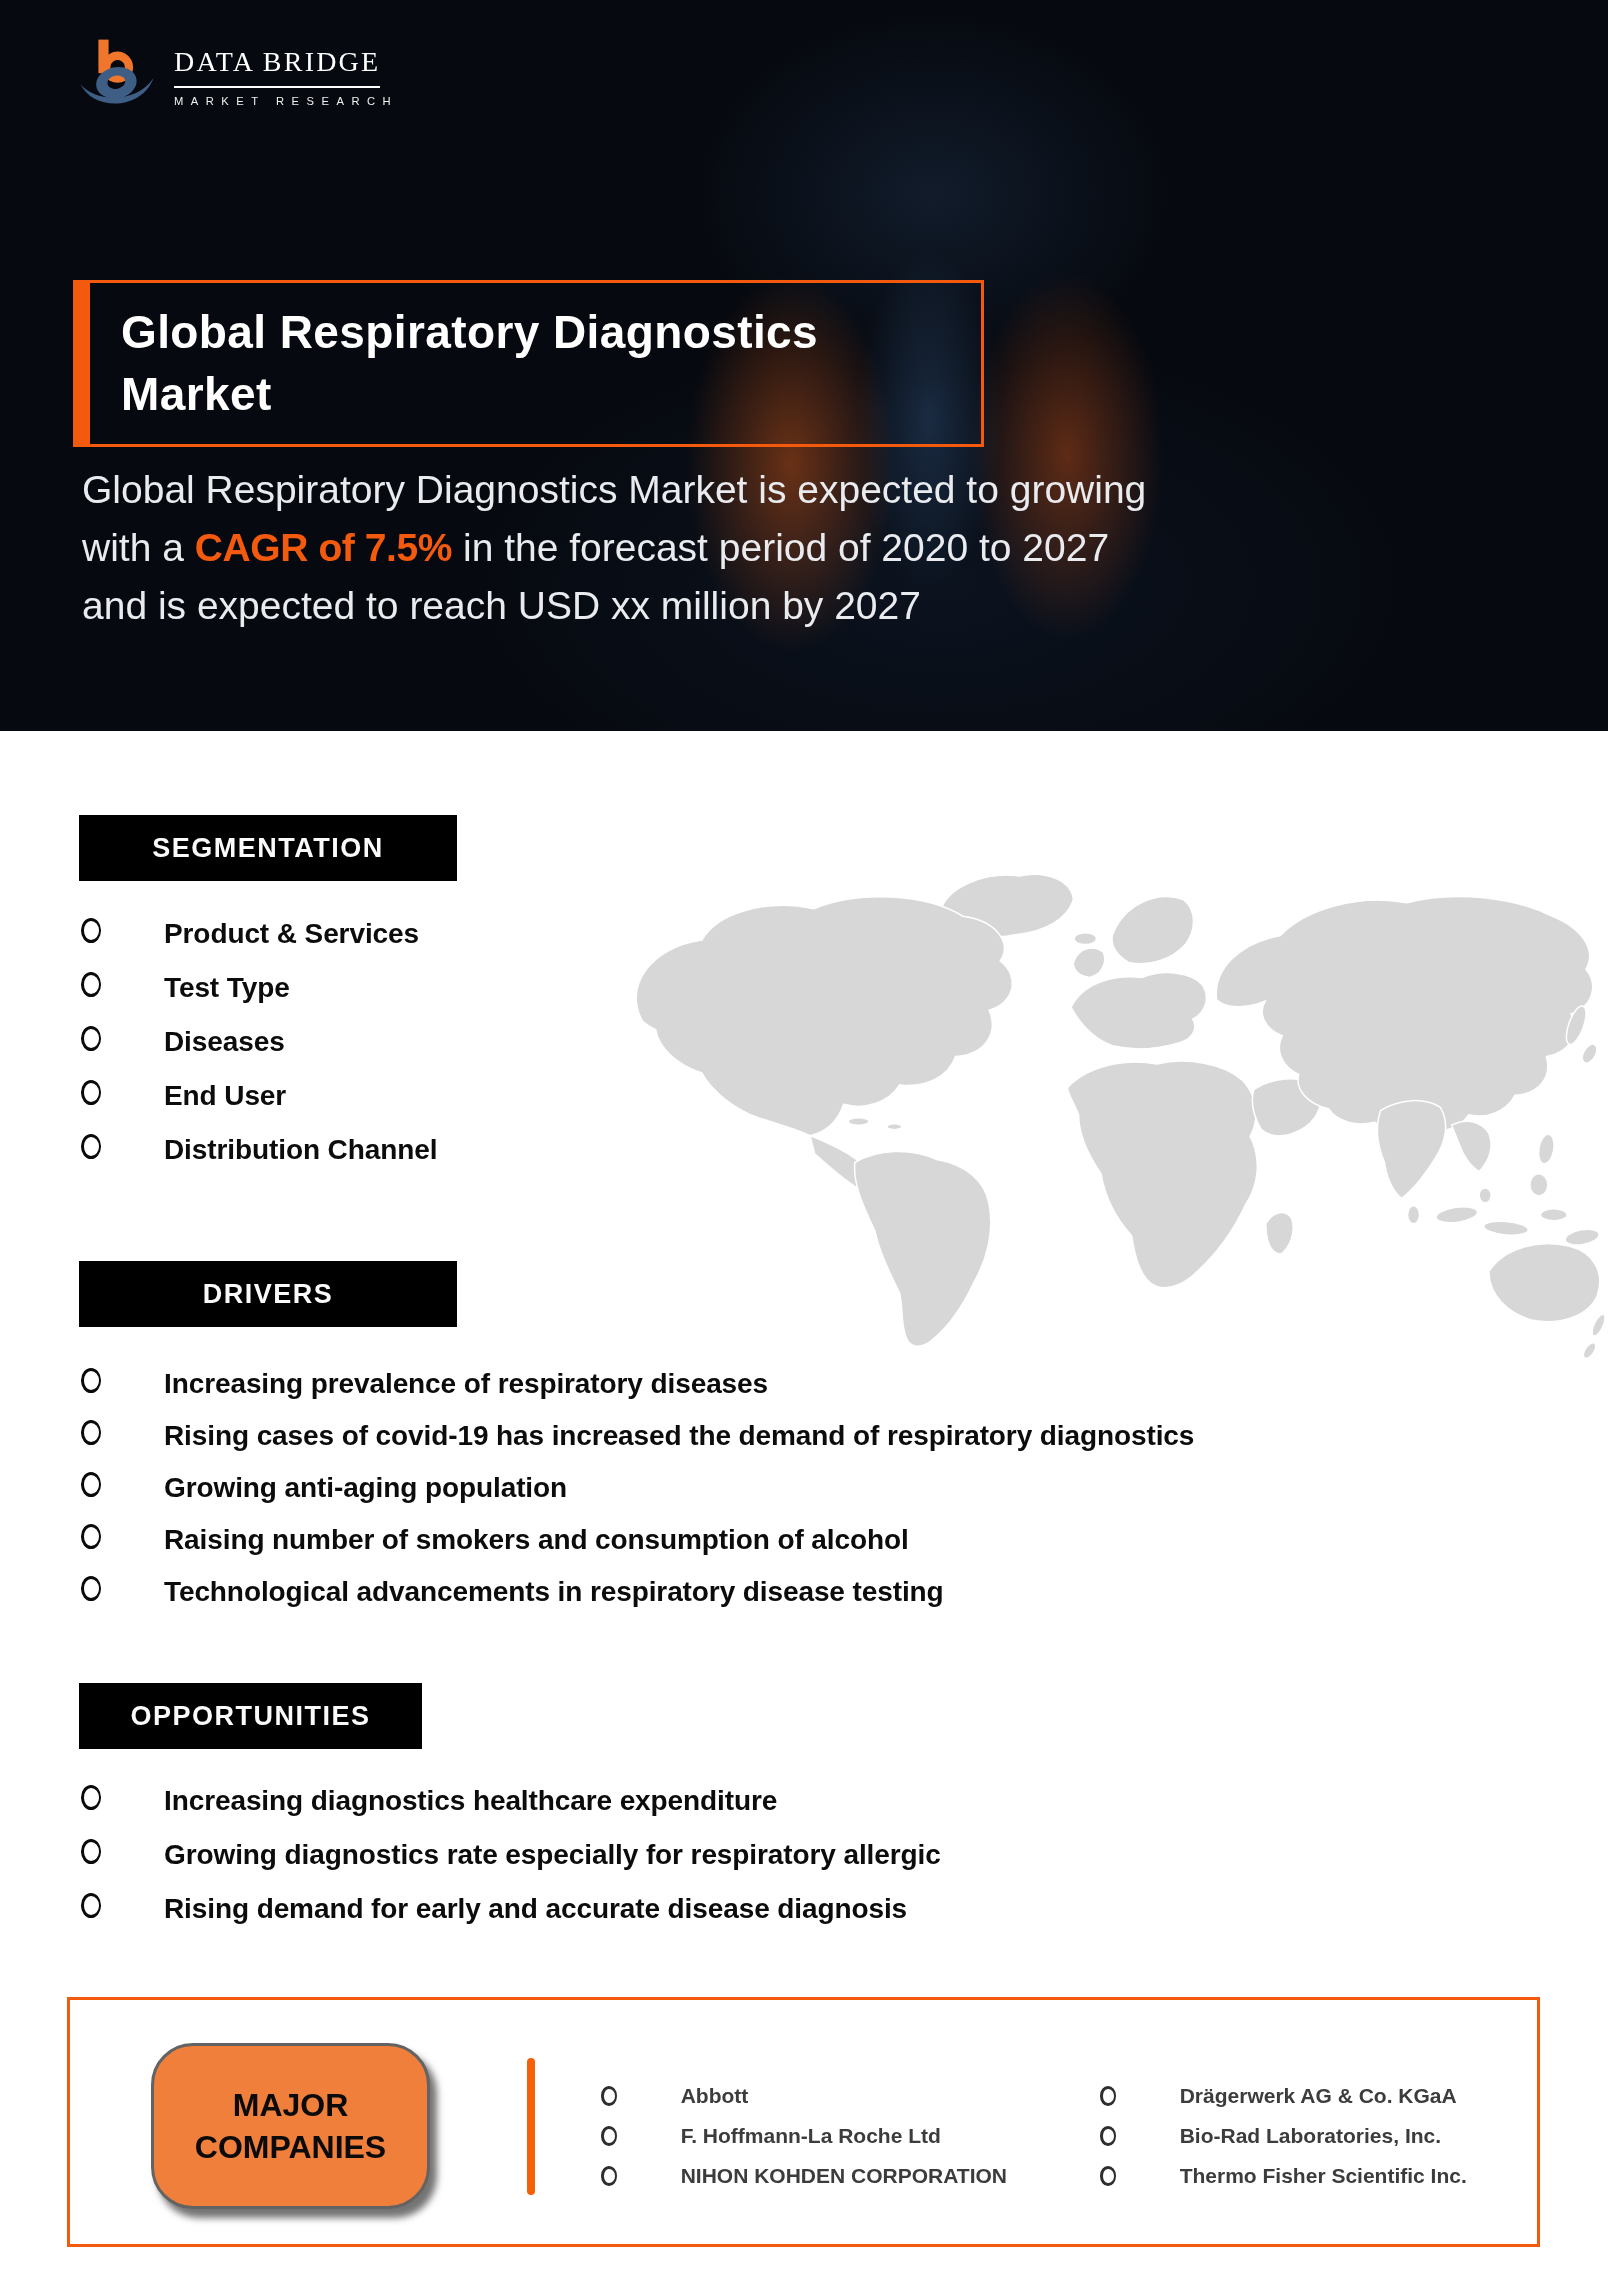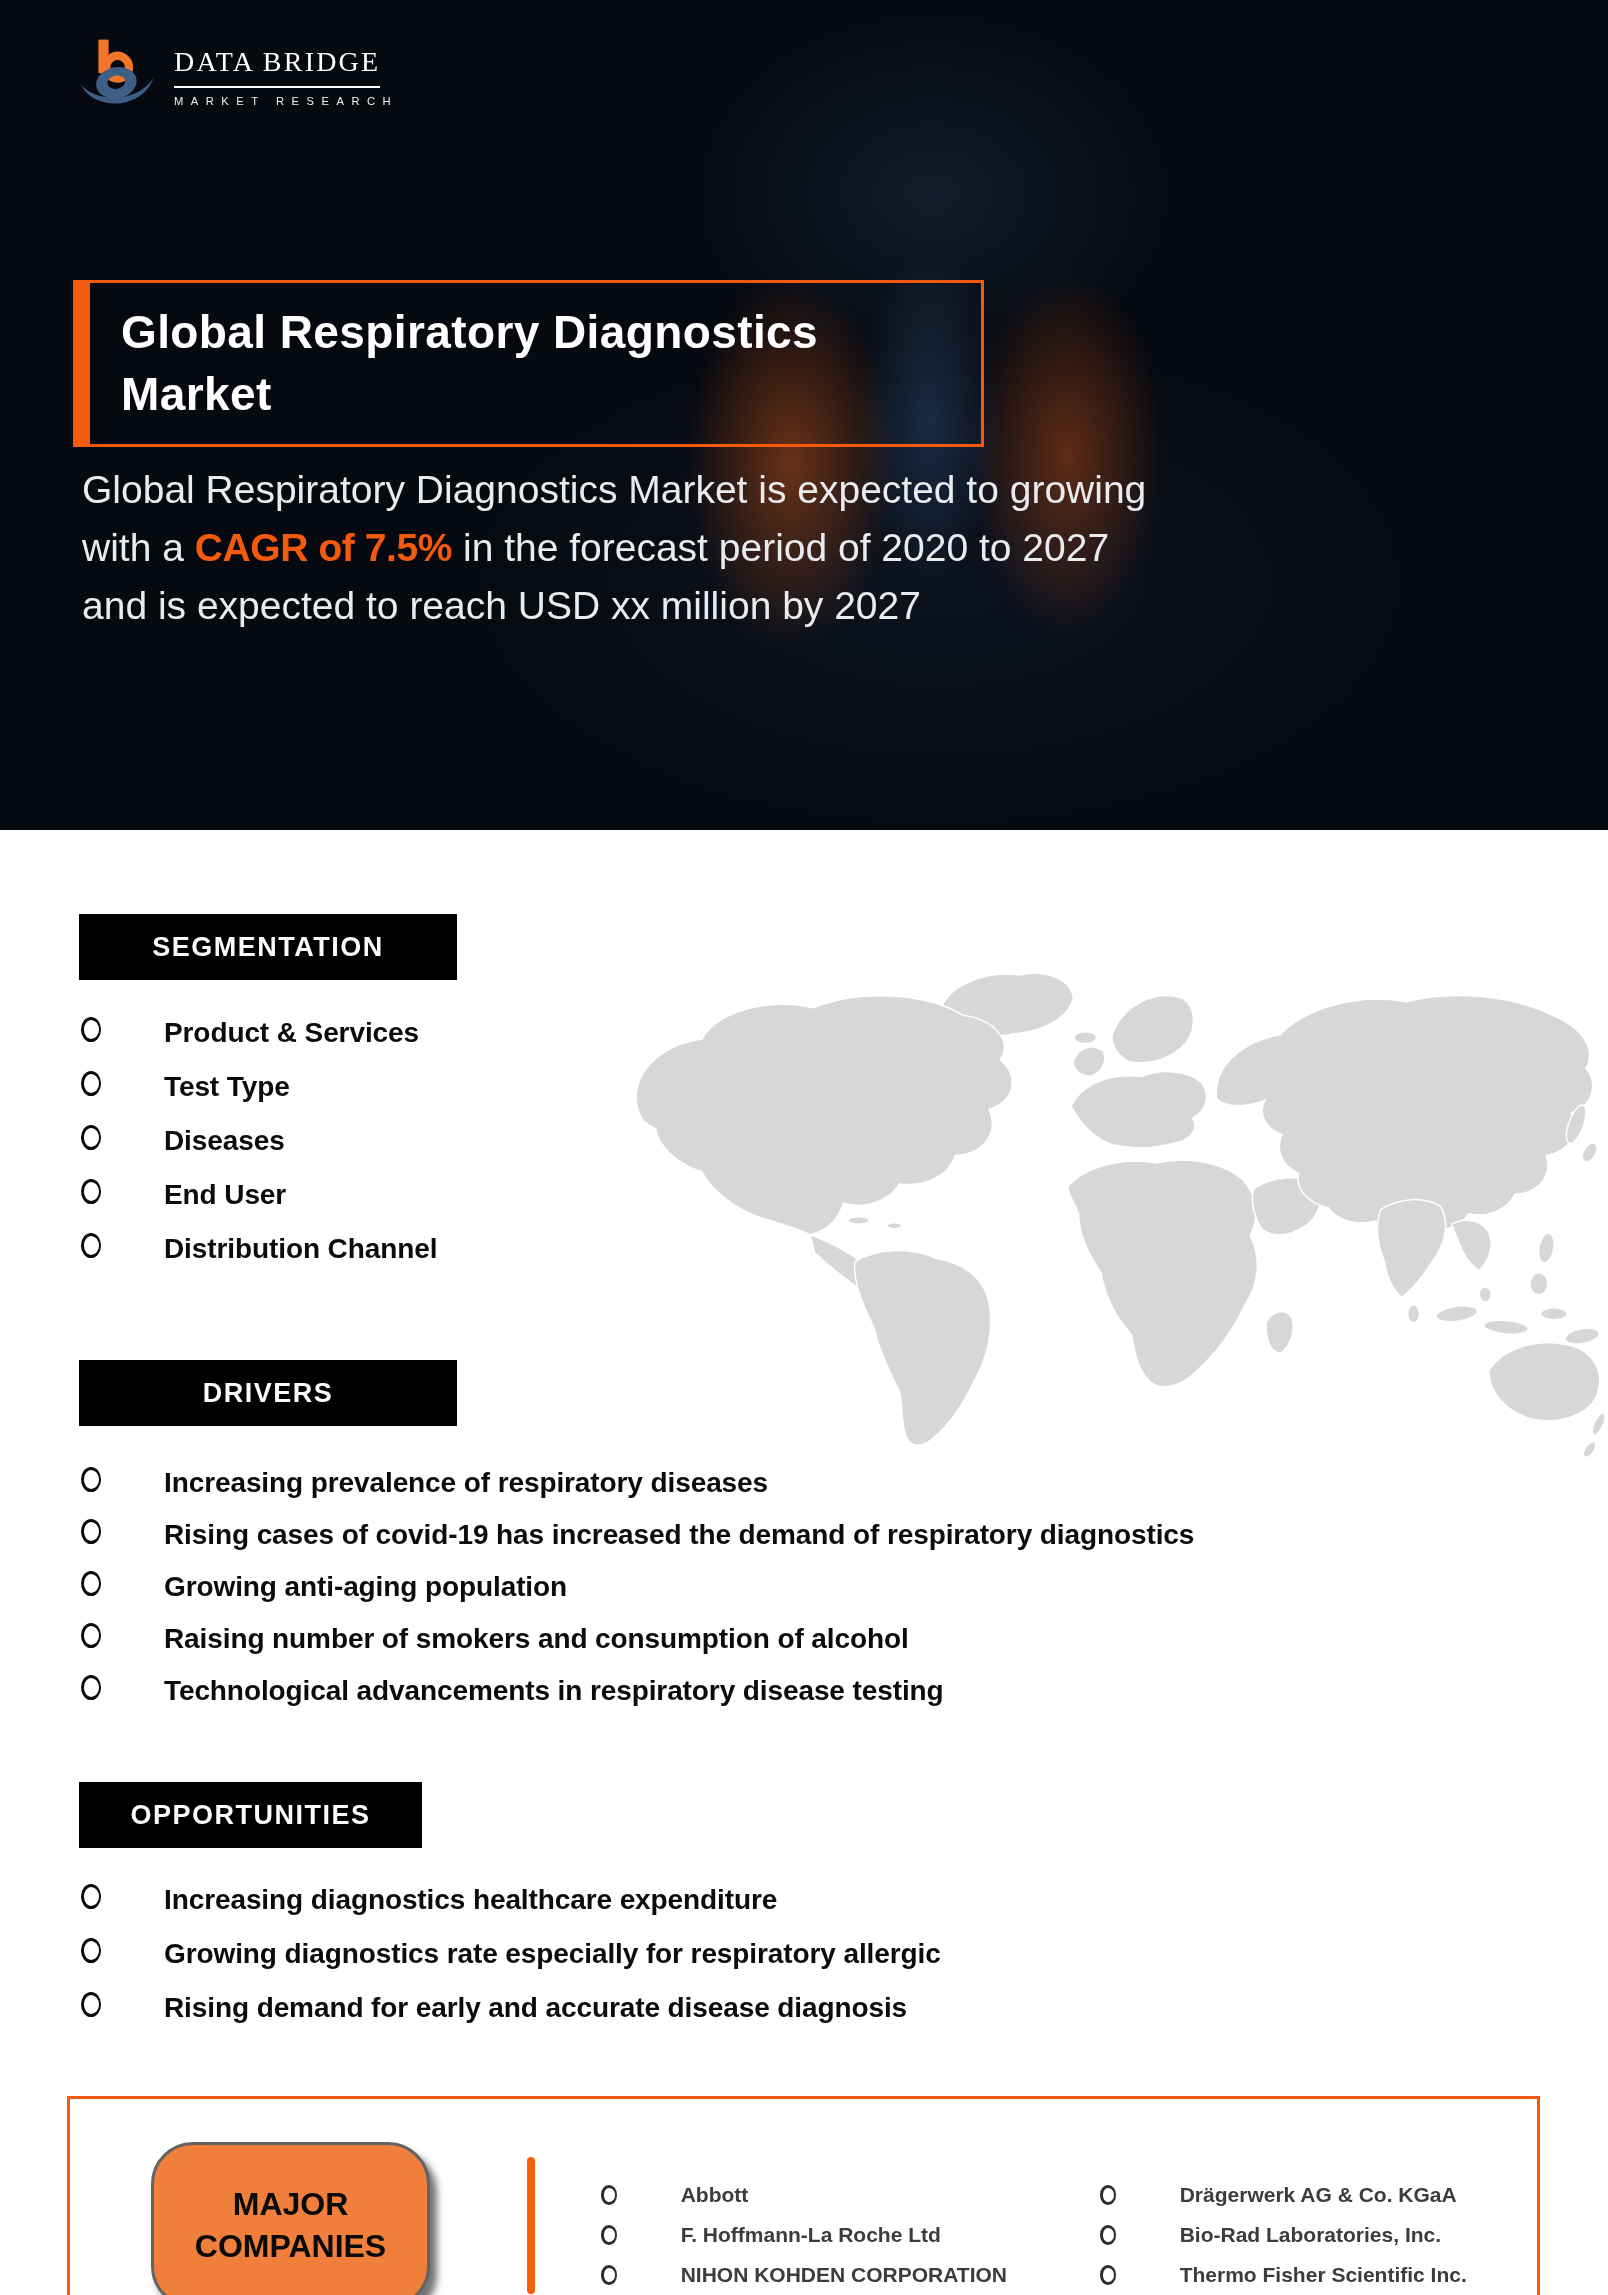--- a/index.html
+++ b/index.html
@@ -1,21 +1,21 @@
 <!DOCTYPE html>
 <html style="font-size:12px"><head>
 <meta charset="utf-8">
 <style>
   * { margin:0; padding:0; box-sizing:border-box; }
   html,body { width:1609px; }
   body { height:2295px; background:#ffffff; font-family:"Liberation Sans", sans-serif; overflow:hidden; position:relative; }
 
   
   .hero {
-    position:relative; width:1609px; height:830px;
+    position:relative; width:1609px; height:731px;
     background:
       radial-gradient(ellipse 149px 269px at 791px 463px, rgba(185,78,22,0.55), rgba(185,78,22,0) 70%),
       radial-gradient(ellipse 138px 261px at 1067px 455px, rgba(180,72,20,0.50), rgba(180,72,20,0) 70%),
       radial-gradient(ellipse 97px 224px at 929px 418px, rgba(60,100,150,0.35), rgba(60,100,150,0) 75%),
       radial-gradient(ellipse 321px 246px at 933px 194px, rgba(45,75,115,0.28), rgba(45,75,115,0) 75%),
       radial-gradient(ellipse 612px 321px at 940px 582px, rgba(32,55,90,0.22), rgba(32,55,90,0) 80%),
       linear-gradient(#06090f,#06090f);
   }
   .logo { position:absolute; left:78px; top:36px; display:flex; align-items:flex-start; gap:18px; }
   .logo-mark { width:78px; height:78px; flex:none; }
@@ -62,21 +62,21 @@
   .blist .txt { font-size:28px; font-weight:700; color:var(--ink); letter-spacing:-0.1px; white-space:nowrap; }
   .blist.seg-list { top:187px; }  .blist.seg-list li { height:54px; }
   .blist.drv-list { top:637px; }  .blist.drv-list li { height:52px; }
   .blist.opp-list { top:1054px; } .blist.opp-list li { height:54px; }
 
   .map { position:absolute; left:590px; top:133px; width:1019px; height:500px; }
   .map path, .map ellipse { fill:var(--map-gray); stroke:#ffffff; stroke-width:2; }
 
   
   .companies {
-    position:absolute; left:67px; top:1266px; width:1473px; height:282px;
+    position:absolute; left:67px; top:1266px; width:1473px; height:250px;
     border:3px solid var(--accent); background:#ffffff;
   }
   .mc-btn {
     position:absolute; left:81px; top:43px; width:279px; height:166px;
     background:var(--btn-orange); border:3px solid #636363; border-radius:42px;
     box-shadow:6.7px 8.2px 7.5px rgba(70,70,70,0.75);
     display:flex; align-items:center; justify-content:center; text-align:center;
     font-size:32px; font-weight:800; color:#0b0b0b; line-height:1.32; padding:0 36px;
   }
   .mc-divider { position:absolute; left:457px; top:58px; width:7.5px; height:137px; background:#f4610a; border-radius:4.5px; }

